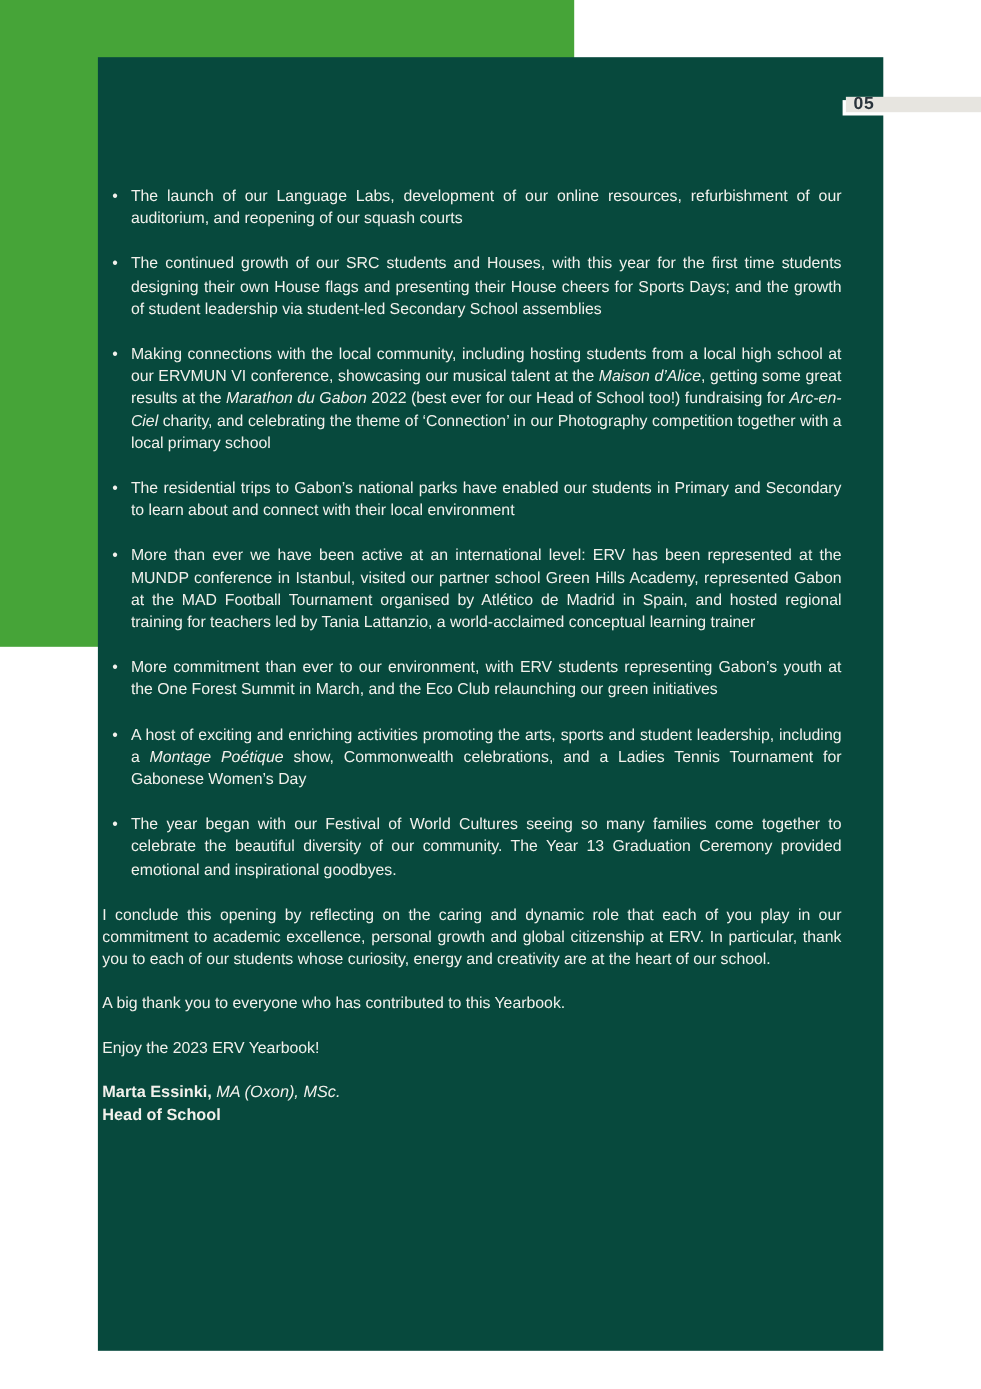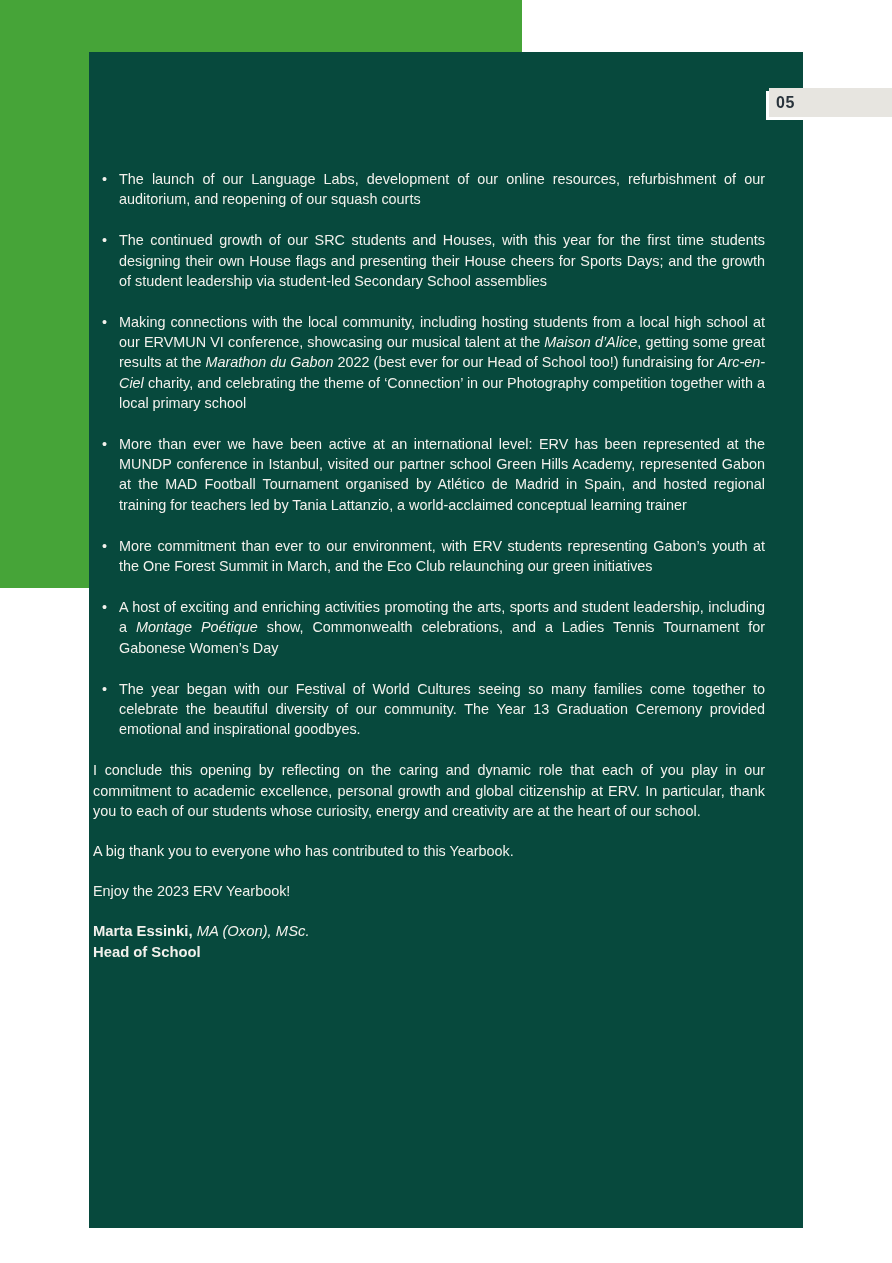--- a/index.html
+++ b/index.html
@@ -14,21 +14,21 @@
     width:522px; height:588px;
     background:var(--accent-green,#46A438);
   }
   .panel {
     position:absolute; left:89px; top:52px;
     width:714px; height:1176px;
     background:var(--panel-green,#07493D);
   }
   .badge {
     position:absolute; left:769px; top:88px;
-    width:123px; height:29px;
+    width:123px; height:14px;
     background:var(--badge-bg,#E7E5E0);
     box-shadow:-3px 3px 0 #ffffff;
     display:flex; align-items:center;
     z-index:5;
   }
   .badge .num {
     font-weight:bold; font-size:16px;
     letter-spacing:0.5px;
     color:var(--badge-text,#2A343C);
     padding-left:7px;
@@ -71,20 +71,23 @@
         <li>
           <span>The launch of our Language Labs, development of our online resources, refurbishment of our auditorium, and reopening of our squash courts</span>
         </li>
         <li>
           <span>The continued growth of our SRC students and Houses, with this year for the first time students designing their own House flags and presenting their House cheers for Sports Days; and the growth of student leadership via student-led Secondary School assemblies</span>
         </li>
         <li>
           <span>Making connections with the local community, including hosting students from a local high school at our ERVMUN VI conference, showcasing our musical talent at the </span><span class="it">Maison d’Alice</span><span>, getting some great results at the </span><span class="it">Marathon du Gabon</span><span> 2022 (best ever for our Head of School too!) fundraising for </span><span class="it">Arc-en-Ciel</span><span> charity, and celebrating the theme of ‘Connection’ in our Photography competition together with a local primary school</span>
         </li>
         <li>
+          <span>The residential trips to Gabon’s national parks have enabled our students in Primary and Secondary to learn about and connect with their local environment</span>
+        </li>
+        <li>
           <span>More than ever we have been active at an international level: ERV has been represented at the MUNDP conference in Istanbul, visited our partner school Green Hills Academy, represented Gabon at the MAD Football Tournament organised by Atlético de Madrid in Spain, and hosted regional training for teachers led by Tania Lattanzio, a world-acclaimed conceptual learning trainer</span>
         </li>
         <li>
           <span>More commitment than ever to our environment, with ERV students representing Gabon’s youth at the One Forest Summit in March, and the Eco Club relaunching our green initiatives</span>
         </li>
         <li>
           <span>A host of exciting and enriching activities promoting the arts, sports and student leadership, including a </span><span class="it">Montage Poétique</span><span> show, Commonwealth celebrations, and a Ladies Tennis Tournament for Gabonese Women’s Day</span>
         </li>
         <li>
           <span>The year began with our Festival of World Cultures seeing so many families come together to celebrate the beautiful diversity of our community. The Year 13 Graduation Ceremony provided emotional and inspirational goodbyes.</span>

